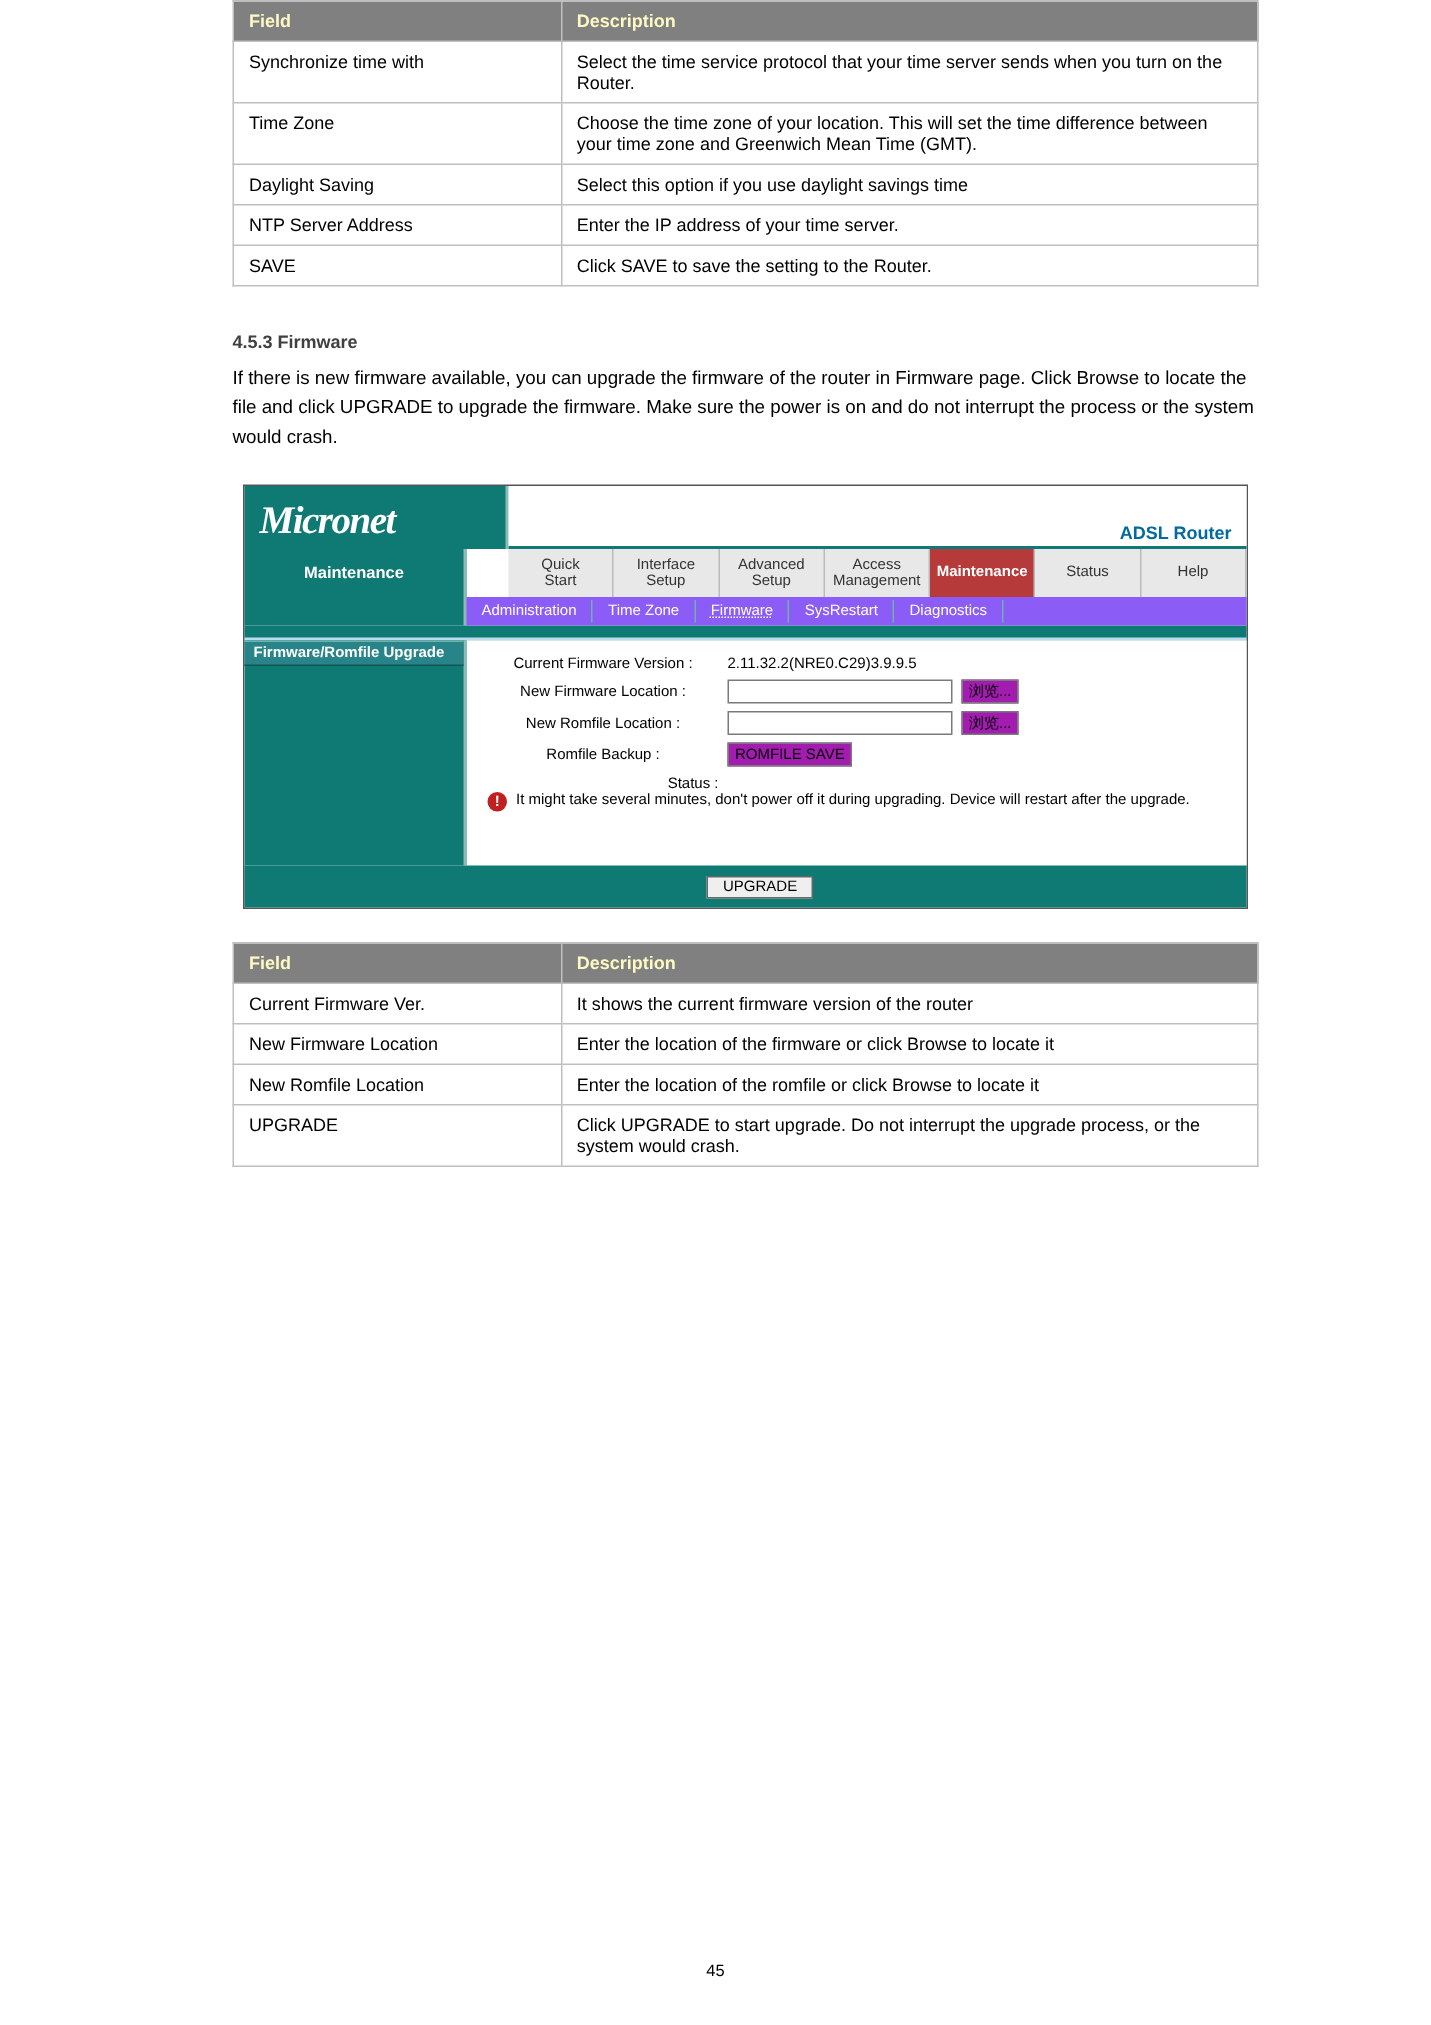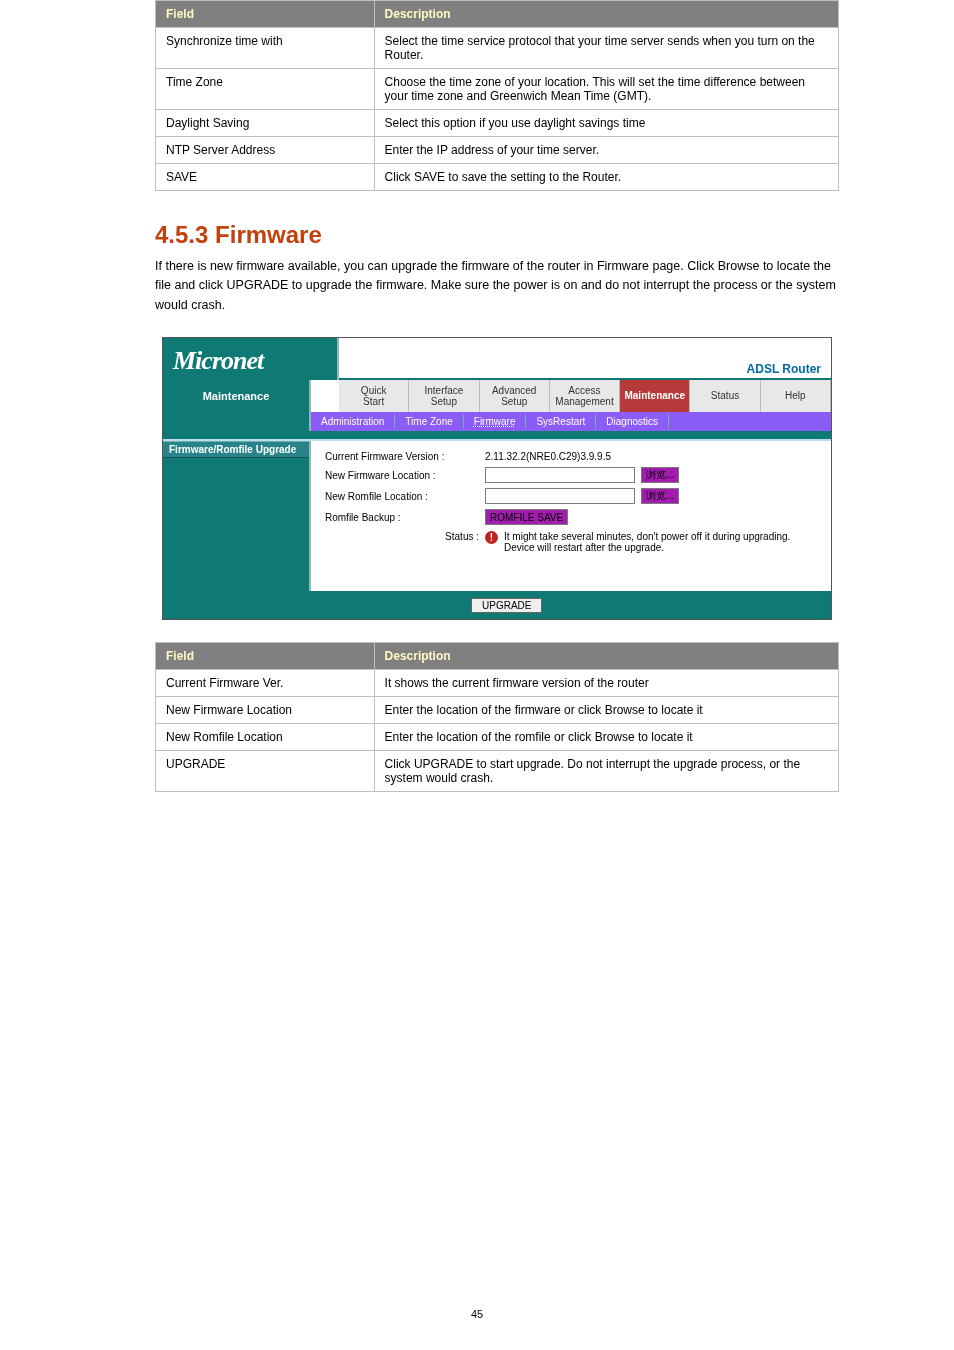--- a/index.html
+++ b/index.html
@@ -36,22 +36,22 @@
   table.param th {
     background: #808080;
     color: #fef9c3;
     font-weight: bold;
     text-align: left;
   }
   table.param .col-label { width: 32%; }
 
   
   .section-heading {
-    font-size: 24px;
-    color: #c2410c;
+    font-size: 12px;
+    color: #404040;
     font-weight: bold;
     margin: 30px 0 8px 0;
   }
   .body-text {
     font-size: 12.5px;
     line-height: 1.55;
     margin-bottom: 22px;
   }
 
   
@@ -163,37 +163,37 @@
     border-top: 1px solid #6fb1ab;
     border-bottom: 1px solid #155;
   }
   .content-main {
     flex: 1;
     padding: 10px 14px 6px 14px;
     font-size: 10px;
     color: #000;
   }
   .frow { display: flex; align-items: center; margin-bottom: 5px; }
-  .flabel { width: 160px; text-align: left; padding-right: 6px; }
+  .flabel { width: 160px; text-align: center; padding-right: 6px; }
   .fval { flex: 1; display: flex; align-items: center; gap: 6px; }
   .txtin {
     border: 1px solid #7a7a7a;
     height: 16px;
     background: #fff;
     width: 150px;
   }
   .btn-small {
     border: 1px solid #7a7a7a;
     background: #a21caf;
     font-size: 10px;
     padding: 0 4px;
     height: 16px;
     cursor: pointer;
   }
-  .status-row { display: flex; margin-top: 6px; }
+  .status-row { display: flex; margin-top: 6px; flex-direction: column; }
   .status-label { width: 160px; text-align: right; padding-right: 6px; }
   .status-msg { flex: 1; display: flex; gap: 6px; align-items: flex-start; font-size: 10px; }
   .info-icon {
     width: 13px; height: 13px; border-radius: 50%;
     background: #c02020; color: #fff;
     font-weight: bold; font-size: 10px;
     display: inline-flex; align-items: center; justify-content: center;
     flex-shrink: 0;
   }
   .upgrade-bar {

